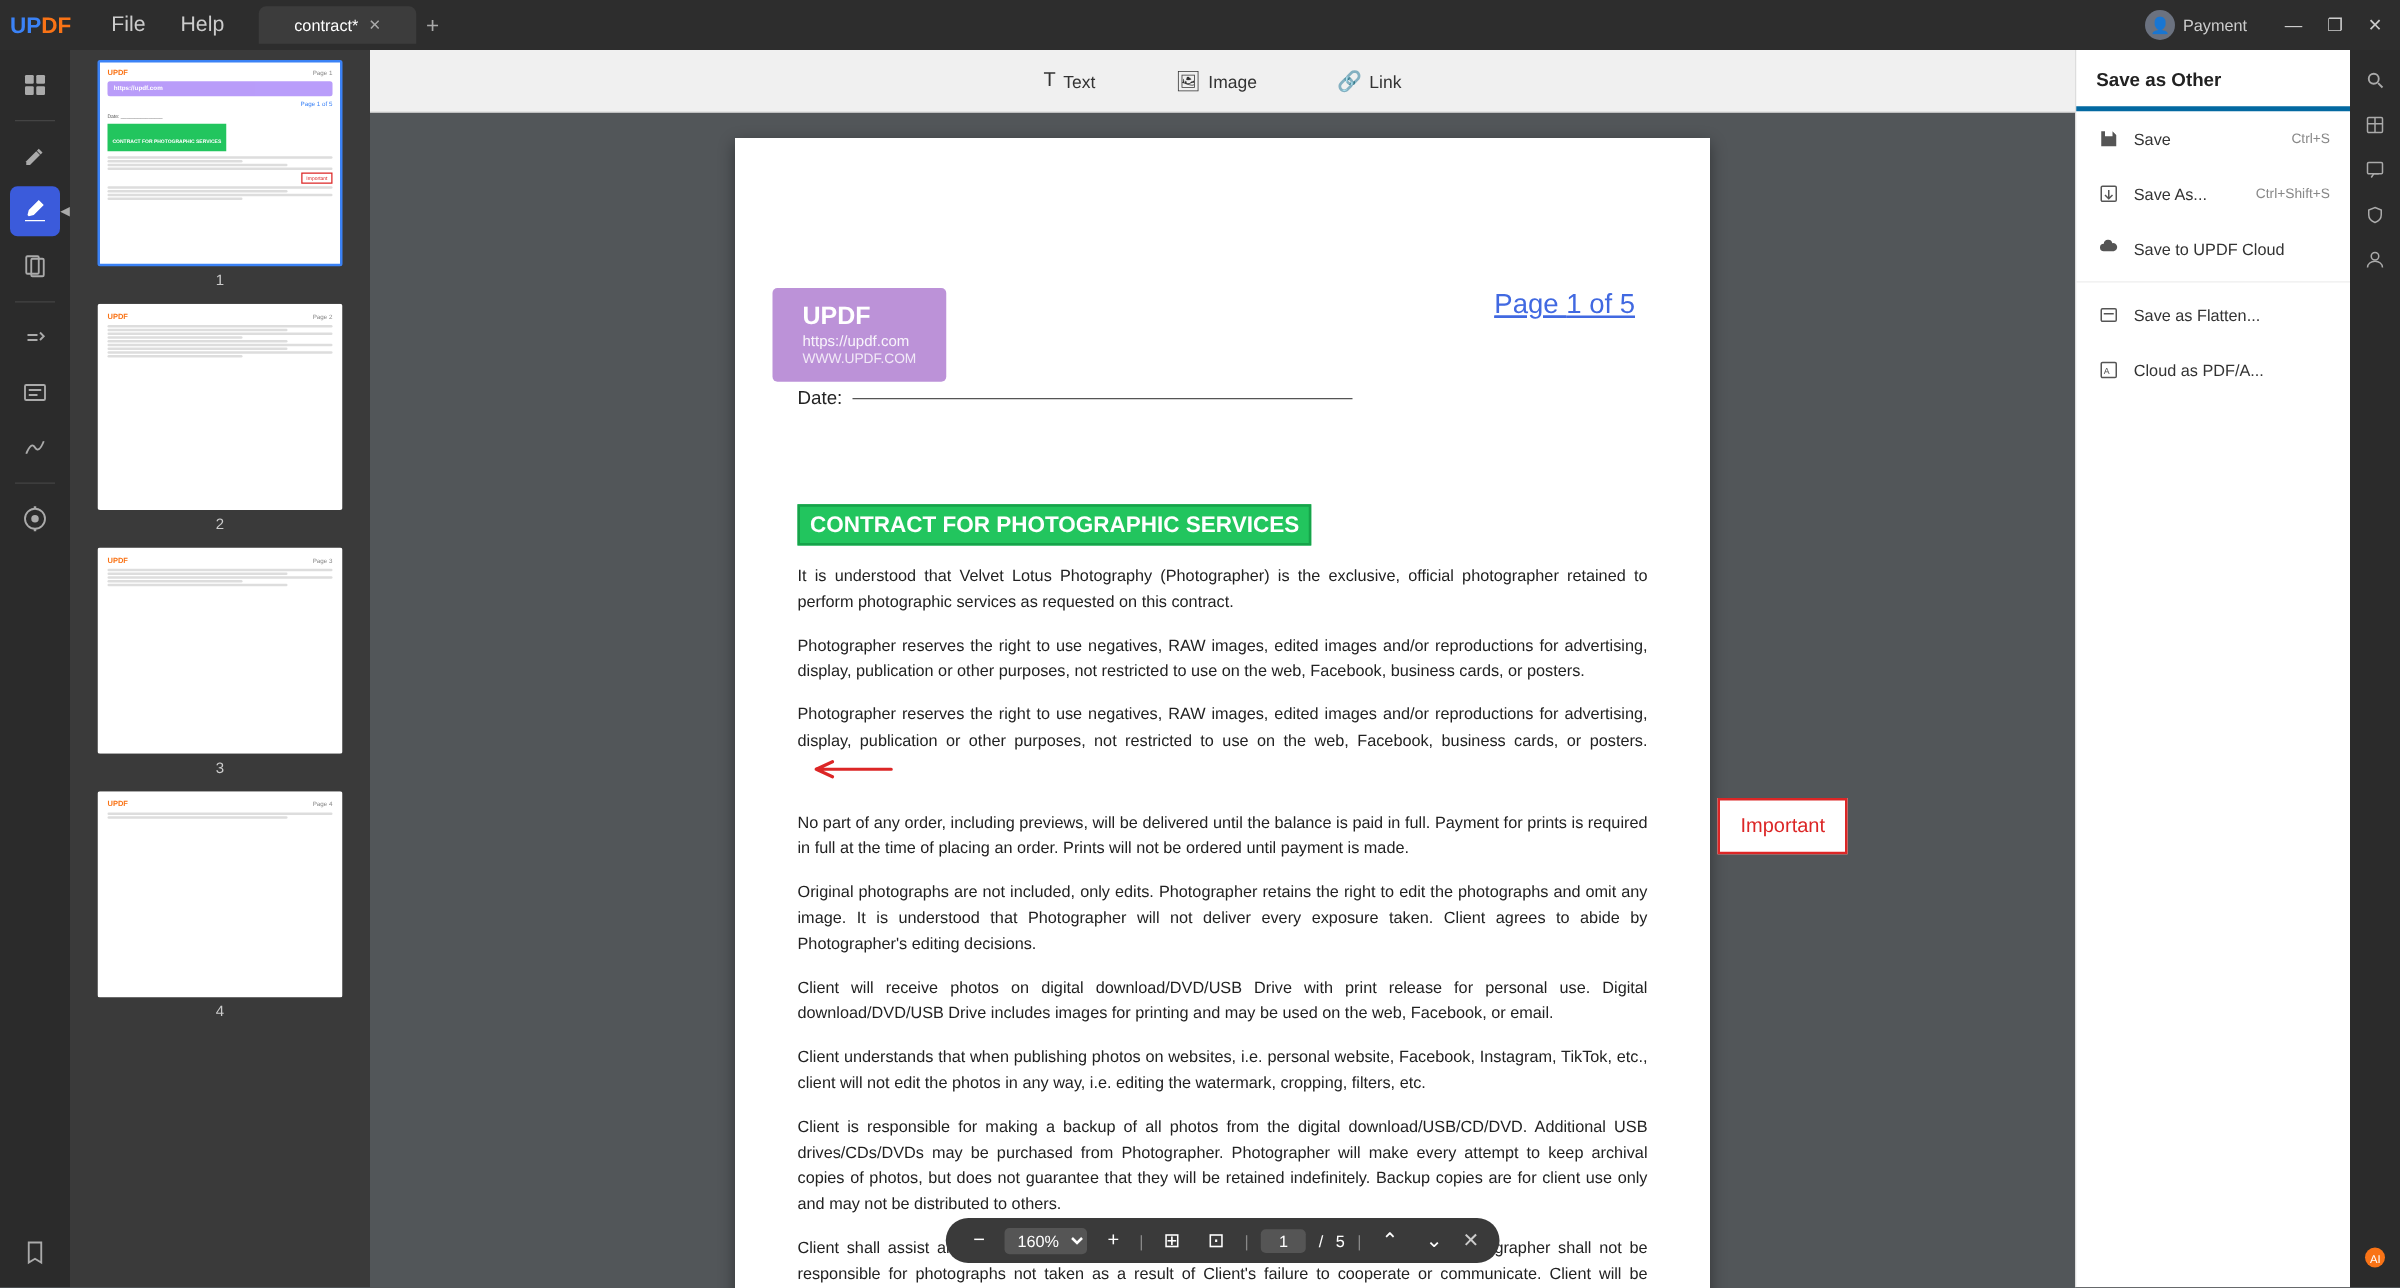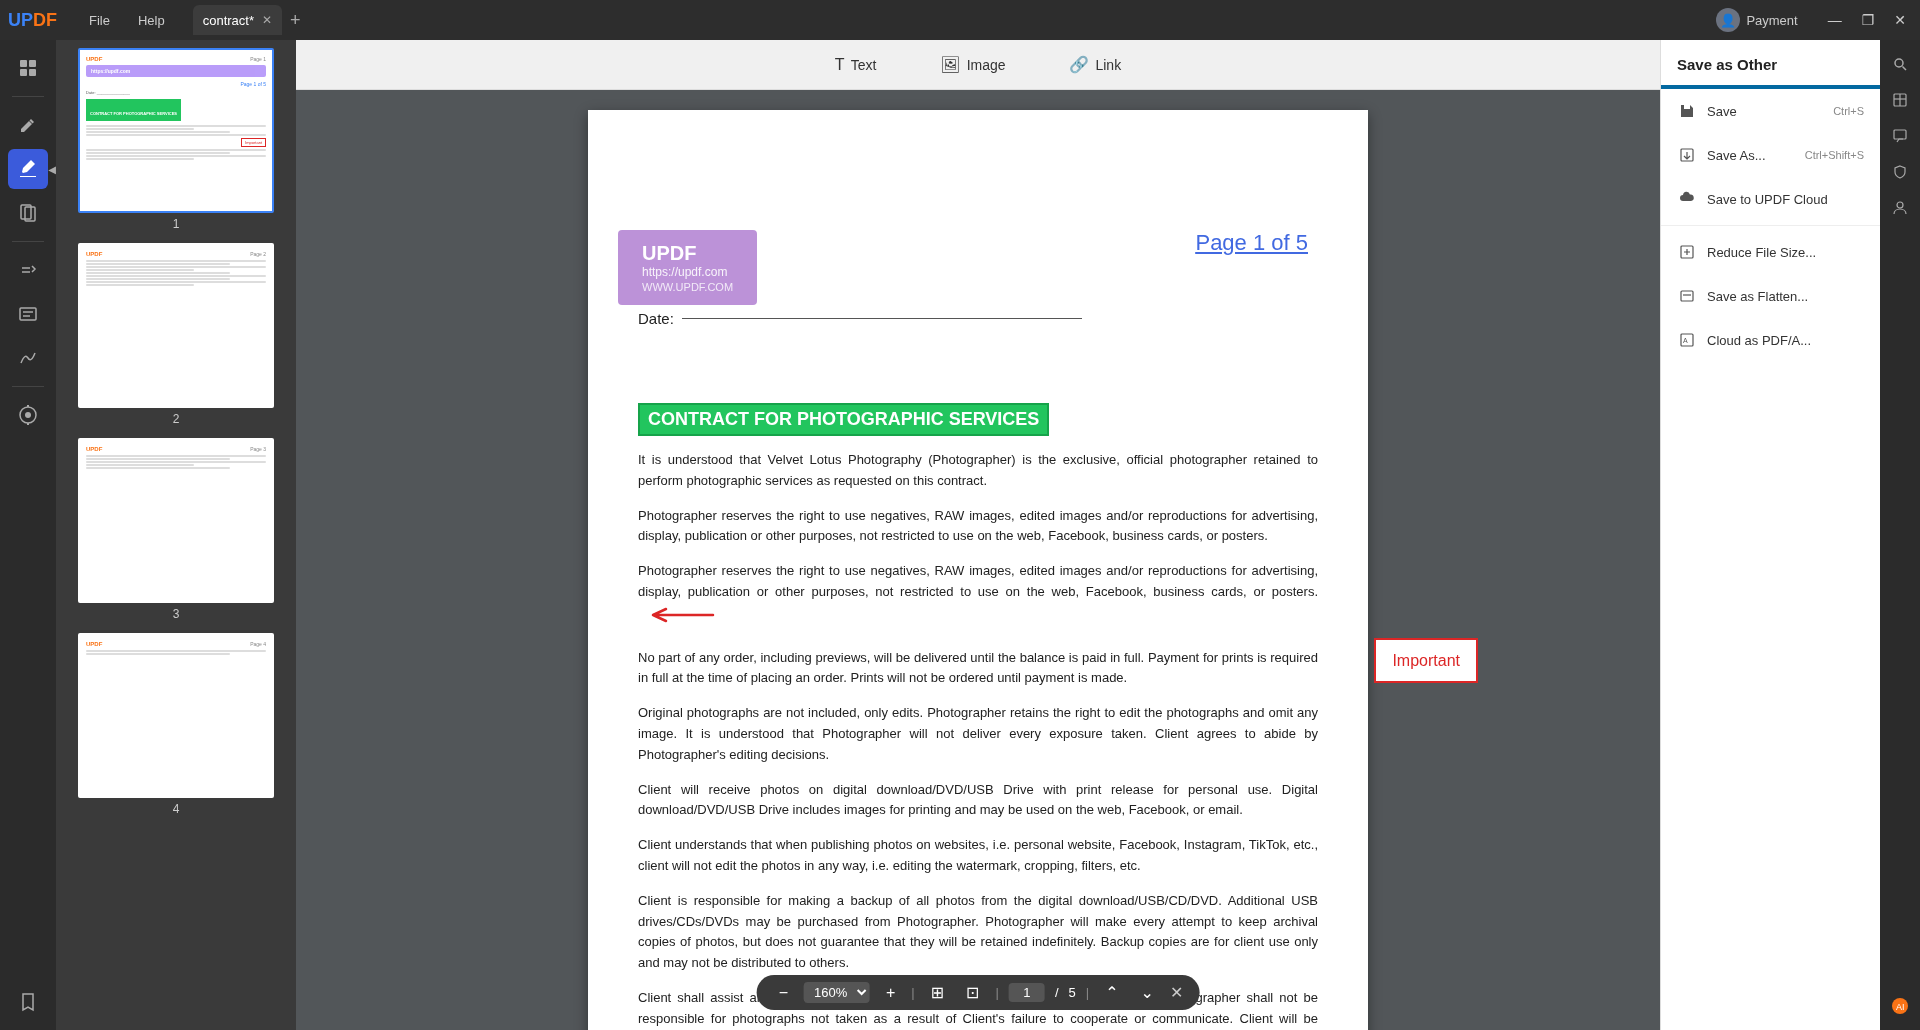--- a/index.html
+++ b/index.html
@@ -24,31 +24,31 @@
     .titlebar-menu {
       display: flex;
       gap: 4px;
       margin-right: 16px;
     }
     .titlebar-menu-item {
       color: #ccc;
       padding: 4px 12px;
       border-radius: 4px;
       cursor: pointer;
-      font-size: 13px;
+      font-size: 17px;
     }
     .tab-area {
       display: flex;
       align-items: center;
       flex: 1;
     }
     .tab {
       background: #3c3c3c;
       color: #fff;
-      padding: 4px 10px;
+      padding: 4px 28px;
       border-radius: 6px 6px 0 0;
       font-size: 13px;
       display: flex;
       align-items: center;
       gap: 8px;
       height: 30px;
     }
     .tab-close {
       color: #aaa;
       cursor: pointer;
@@ -713,29 +713,20 @@
         <svg width="16" height="16" viewBox="0 0 16 16" fill="currentColor">
             <path d="M4 10a3 3 0 010-6 3.5 3.5 0 016.9-.5A2.5 2.5 0 1112 10H4z"></path>
           </svg>
       </div>
       <span class="save-option-label">Save to UPDF Cloud</span>
     </div>
     <div class="save-panel-divider"></div>
     <div class="save-option">
       <div class="save-option-icon">
         <svg width="16" height="16" viewBox="0 0 16 16" fill="currentColor">
-            <rect x="2" y="2" width="12" height="12" rx="1" fill="none" stroke="currentColor" stroke-width="1.2"></rect>
-            <path d="M5 8h6M8 5v6" stroke="currentColor" stroke-width="1.2" fill="none"></path>
-          </svg>
-      </div>
-      <span class="save-option-label">Reduce File Size...</span>
-    </div>
-    <div class="save-option">
-      <div class="save-option-icon">
-        <svg width="16" height="16" viewBox="0 0 16 16" fill="currentColor">
             <rect x="2" y="3" width="12" height="10" rx="1" fill="none" stroke="currentColor" stroke-width="1.2"></rect>
             <line x1="4" y1="7" x2="12" y2="7" stroke="currentColor" stroke-width="1.2"></line>
           </svg>
       </div>
       <span class="save-option-label">Save as Flatten...</span>
     </div>
     <div class="save-option">
       <div class="save-option-icon">
         <svg width="16" height="16" viewBox="0 0 16 16" fill="currentColor">
             <rect x="2" y="2" width="12" height="12" rx="1" fill="none" stroke="currentColor" stroke-width="1.2"></rect>

